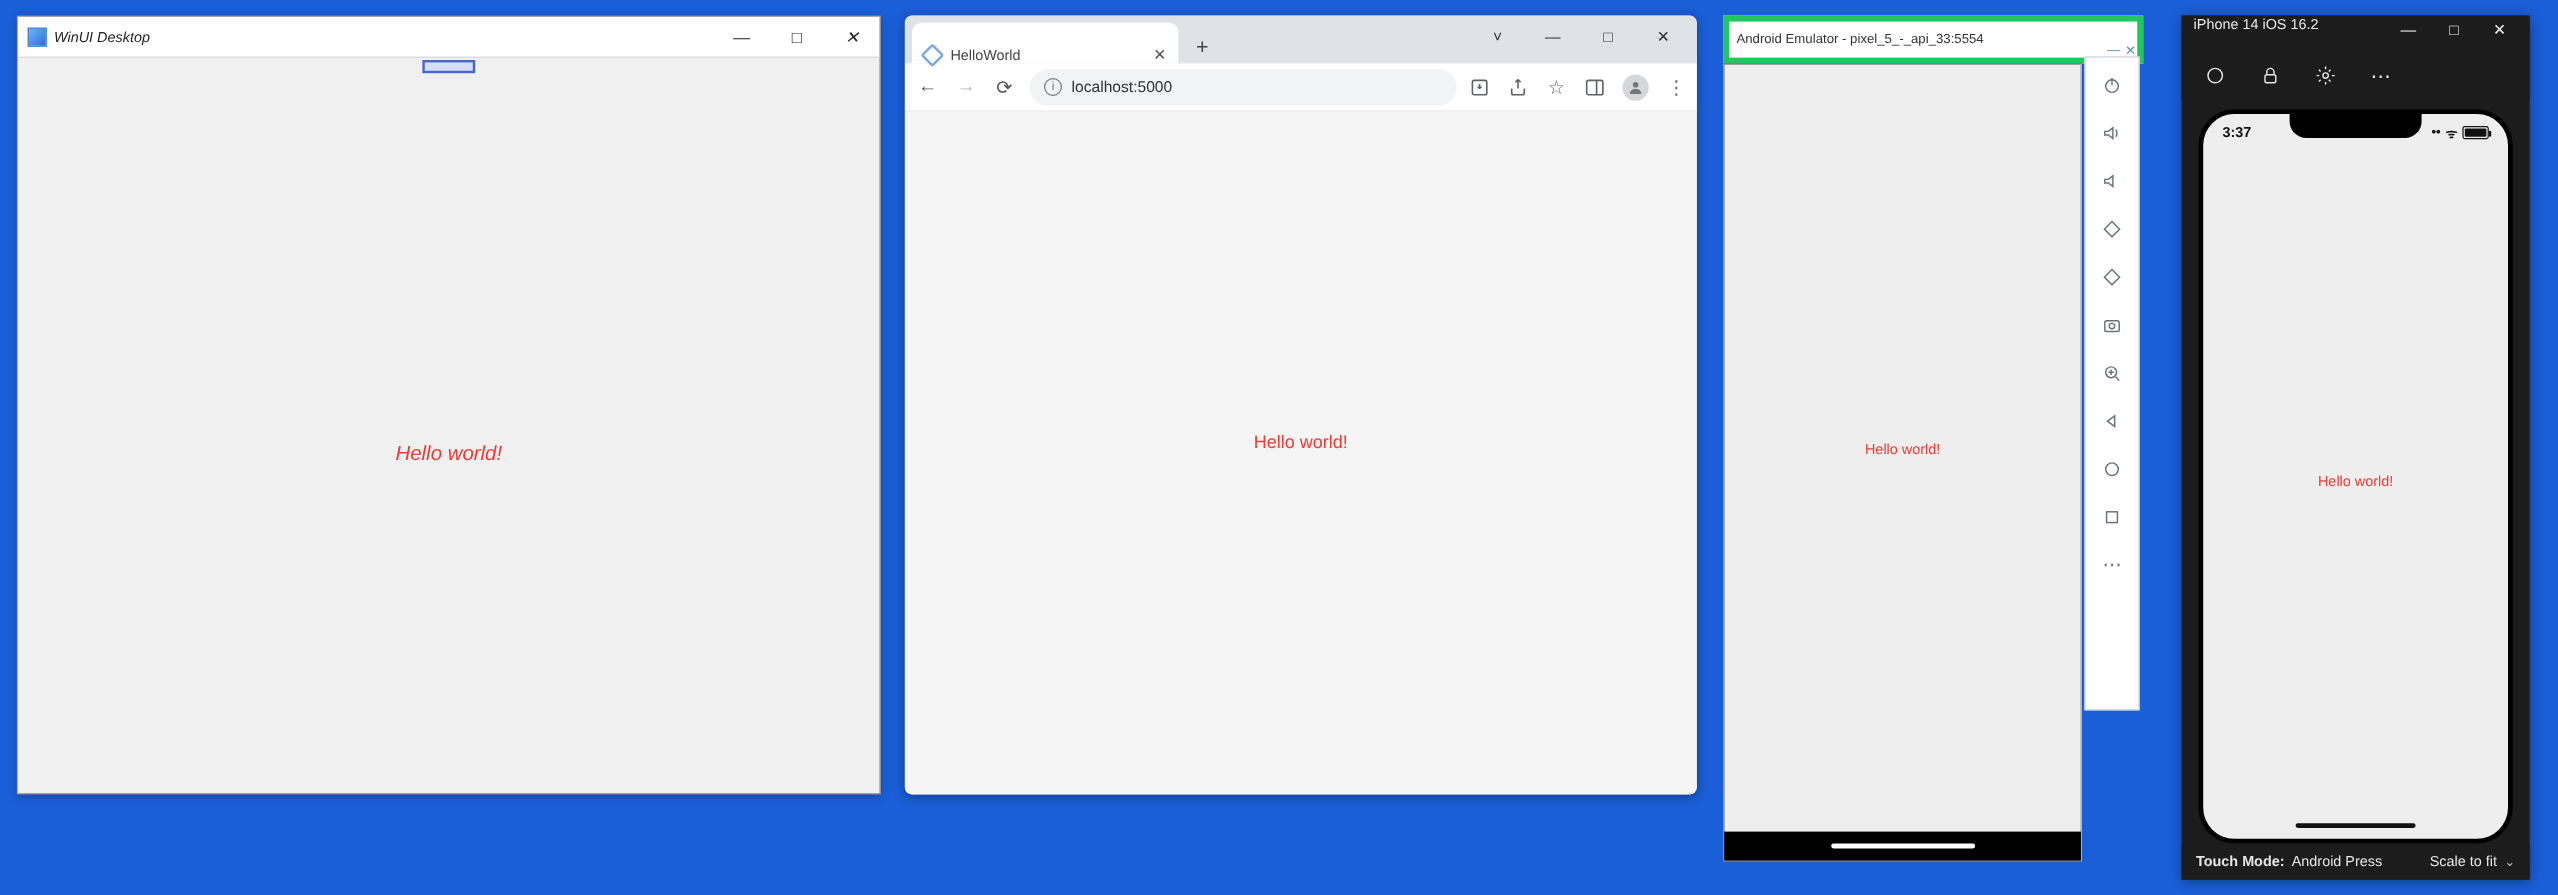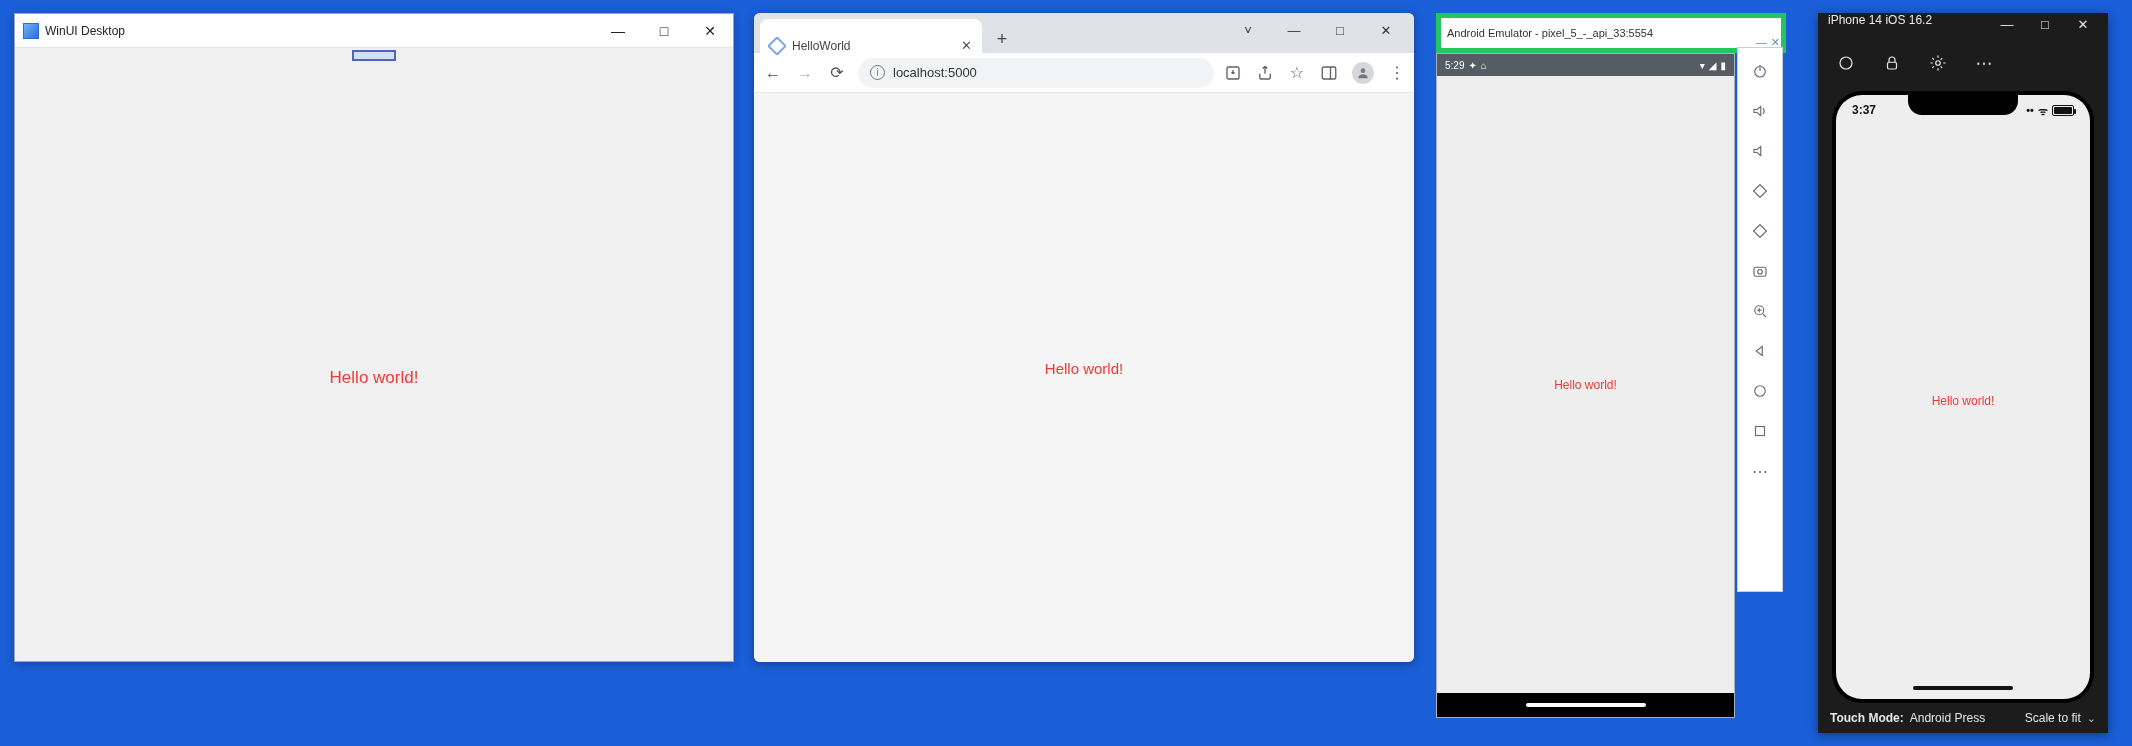--- a/index.html
+++ b/index.html
@@ -13,21 +13,21 @@
   }
 
   
   .winui {
     position: absolute;
     left: 14px; top: 13px;
     width: 720px; height: 649px;
     background: #701a75;
     border: 1px solid #9aa6b2;
     box-shadow: 0 2px 8px rgba(0,0,0,.25);
-    display: flex; flex-direction: column;
+    display: flex; flex-direction: column; font-style: italic;
   }
   .winui-titlebar {
     height: 34px;
     background: #ffffff;
     display: flex; align-items: center;
     font-size: 12px;
     padding-left: 8px;
     border-bottom: 1px solid #e4e4e4;
   }
   .winui-titlebar .appicon {
@@ -228,29 +228,20 @@
   <div class="browser-body">
     <div class="hello2">Hello world!</div>
   </div>
 </div>
 
 <div class="android-wrap">
   <div class="android-title">
     <span class="t">Android Emulator - pixel_5_-_api_33:5554</span>
   </div>
   <div class="android-dev">
-    <div class="astatus">
-      <span>5:29</span>
-      <span class="aicon">✦</span>
-      <span class="aicon">⌂</span>
-      <span class="t"></span>
-      <span class="aicon">▾</span>
-      <span class="aicon">◢</span>
-      <span class="aicon">▮</span>
-    </div>
     <div class="ascreen">
       <div class="hello3">Hello world!</div>
     </div>
     <div class="anav">
       <div class="bar"></div>
     </div>
   </div>
 
   <div class="asidebar">
     <div class="topctrls">

